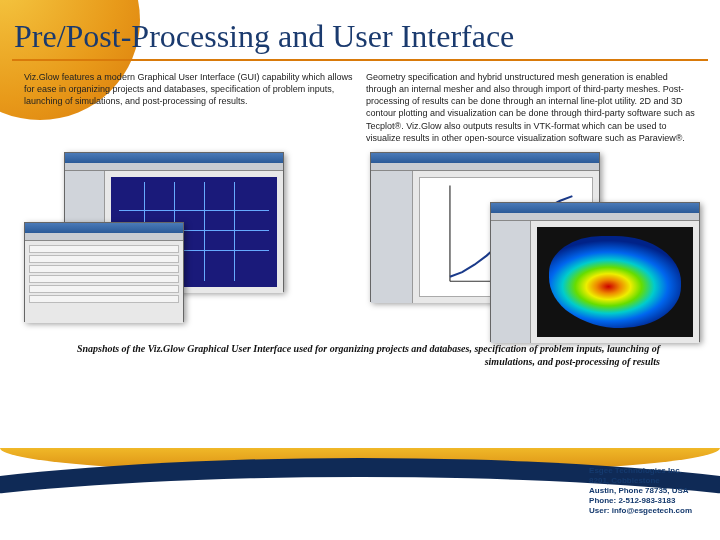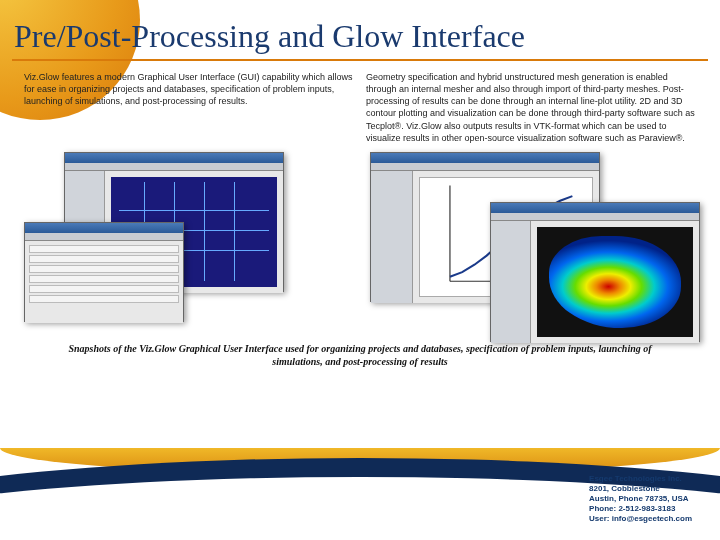--- a/index.html
+++ b/index.html
@@ -107,21 +107,21 @@
   .r2 .main { flex:1; background:#111; margin:6px; position:relative;}
   .r2 .contour {
     position:absolute; top:8%; left:8%; width:84%; height:84%;
     background: radial-gradient(ellipse 60% 50% at 45% 55%,
       #c00 0%, #e80 15%, #ee0 28%, #6d0 42%, #0cc 58%, #06e 75%, #028 100%);
     border-radius: 40% 50% 45% 55%;
   }
   .caption {
     position: relative;
     z-index: 2;
-    text-align: center;
+    text-align: right;
     font-family: Georgia, serif;
     font-weight: bold;
     font-size: 10px;
     font-style: italic;
     color: #111;
     padding: 6px 60px 0 60px;
     line-height: 1.3;
   }
   .bottom-band {
     position: absolute;
@@ -141,37 +141,37 @@
     background: #0f2a56;
     clip-path: ellipse(80% 100% at 50% 100%);
   }
   .band-white {
     position:absolute; top:22px; left:0; right:0; bottom:0;
     background: #fff;
     clip-path: ellipse(78% 100% at 50% 110%);
   }
   .footer {
     position: absolute;
-    bottom: 16px;
+    bottom: 24px;
     right: 28px;
     z-index: 3;
     font-size: 8px;
     color: #153a6e;
     text-align: left;
     line-height: 1.25;
     font-weight: bold;
   }
   .footer .lbl { display:inline;margin-top:48px; }
 </style>
 </head>
 <body>
 
 <div class="top-swoosh"></div>
 
-<h1 class="title">Pre/Post-Processing and Glow Interface</h1>
+<h1 class="title">Pre/Post-Processing and User Interface</h1>
 <div class="underline"></div>
 
 <div class="content">
   <div class="col">Viz.Glow features a modern Graphical User Interface (GUI) capability which allows for ease in organizing projects and databases, specification of problem inputs, launching of simulations, and post-processing of results.</div>
   <div class="col">Geometry specification and hybrid unstructured mesh generation is enabled through an internal mesher and also through import of third-party meshes. Post-processing of results can be done through an internal line-plot utility. 2D and 3D contour plotting and visualization can be done through third-party software such as Tecplot®. Viz.Glow also outputs results in VTK-format which can be used to visualize results in other open-source visualization software such as Paraview®.</div>
 </div>
 
 <div class="screens">
   <div class="stack">
     <div class="win l1">

